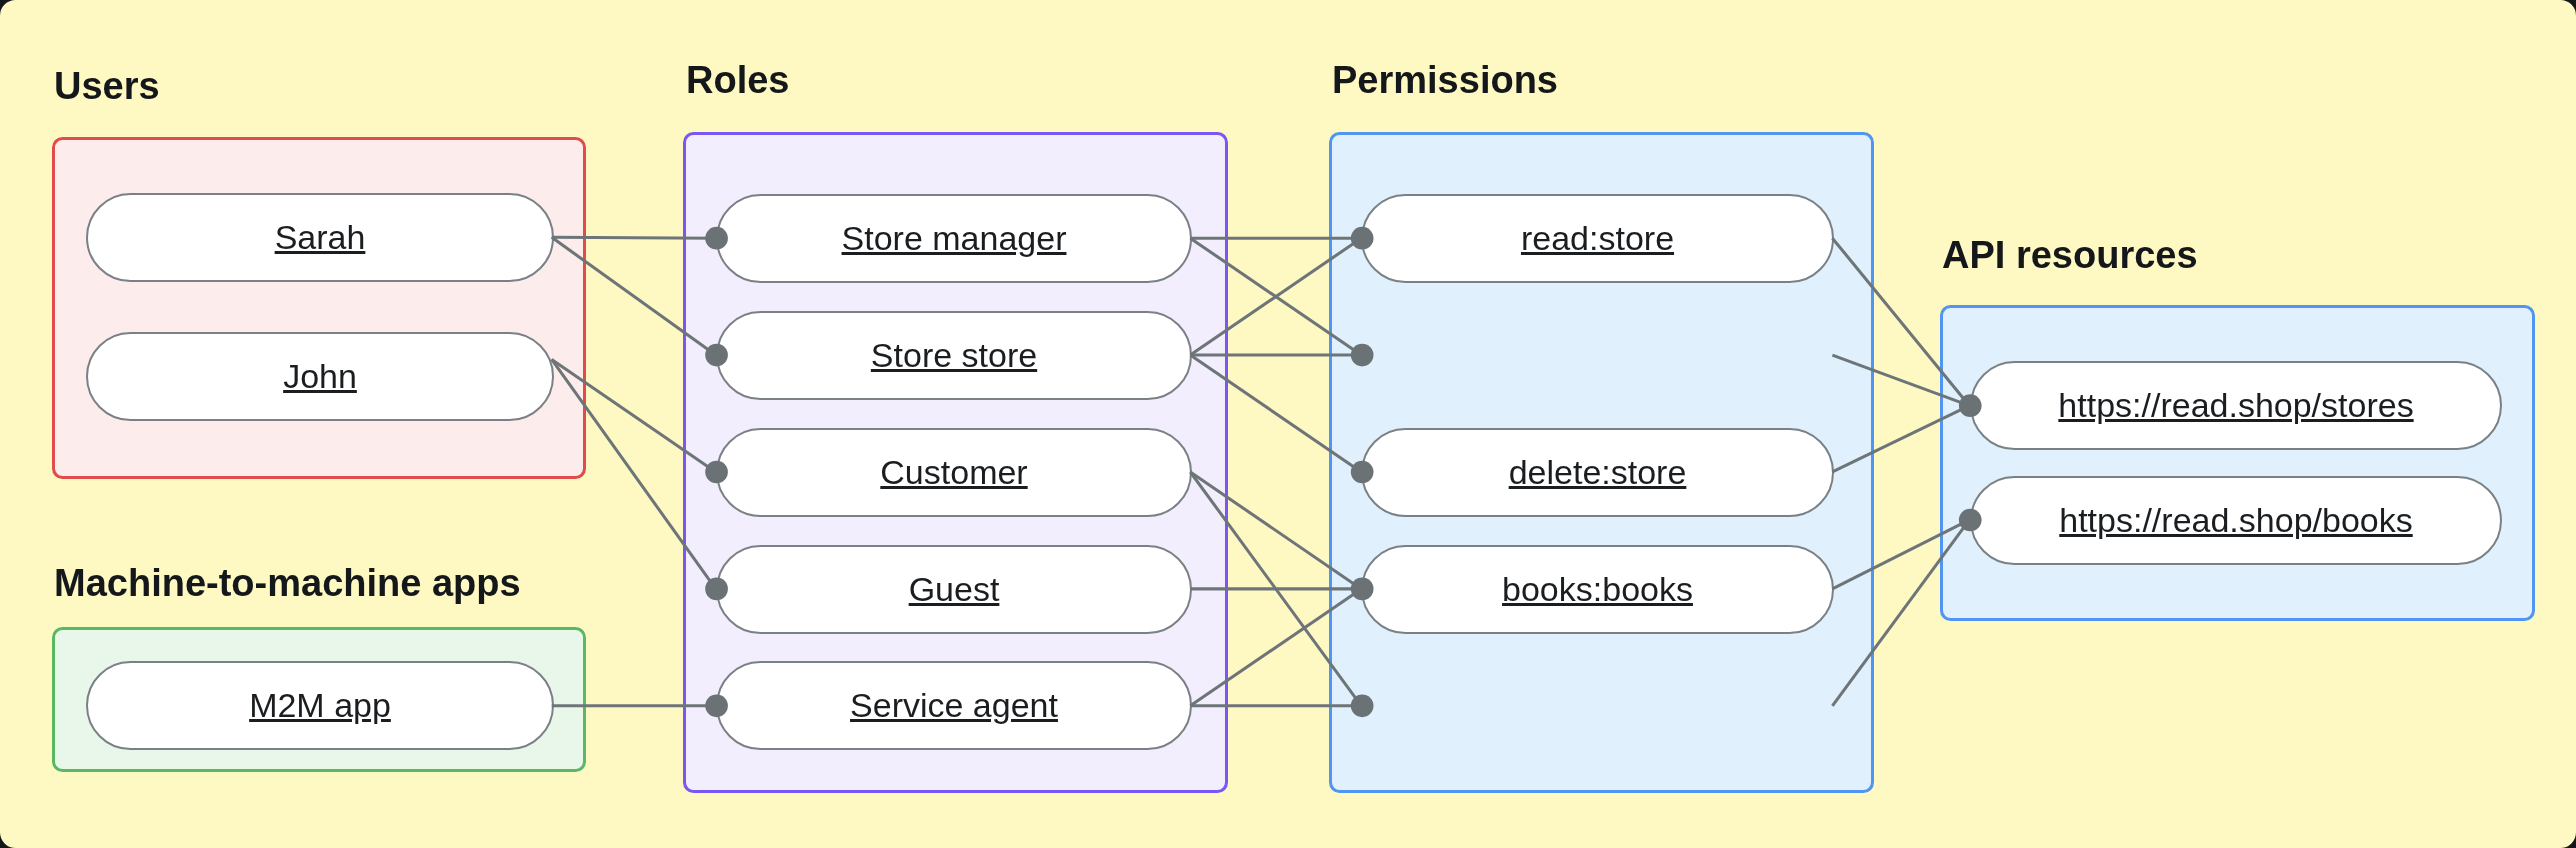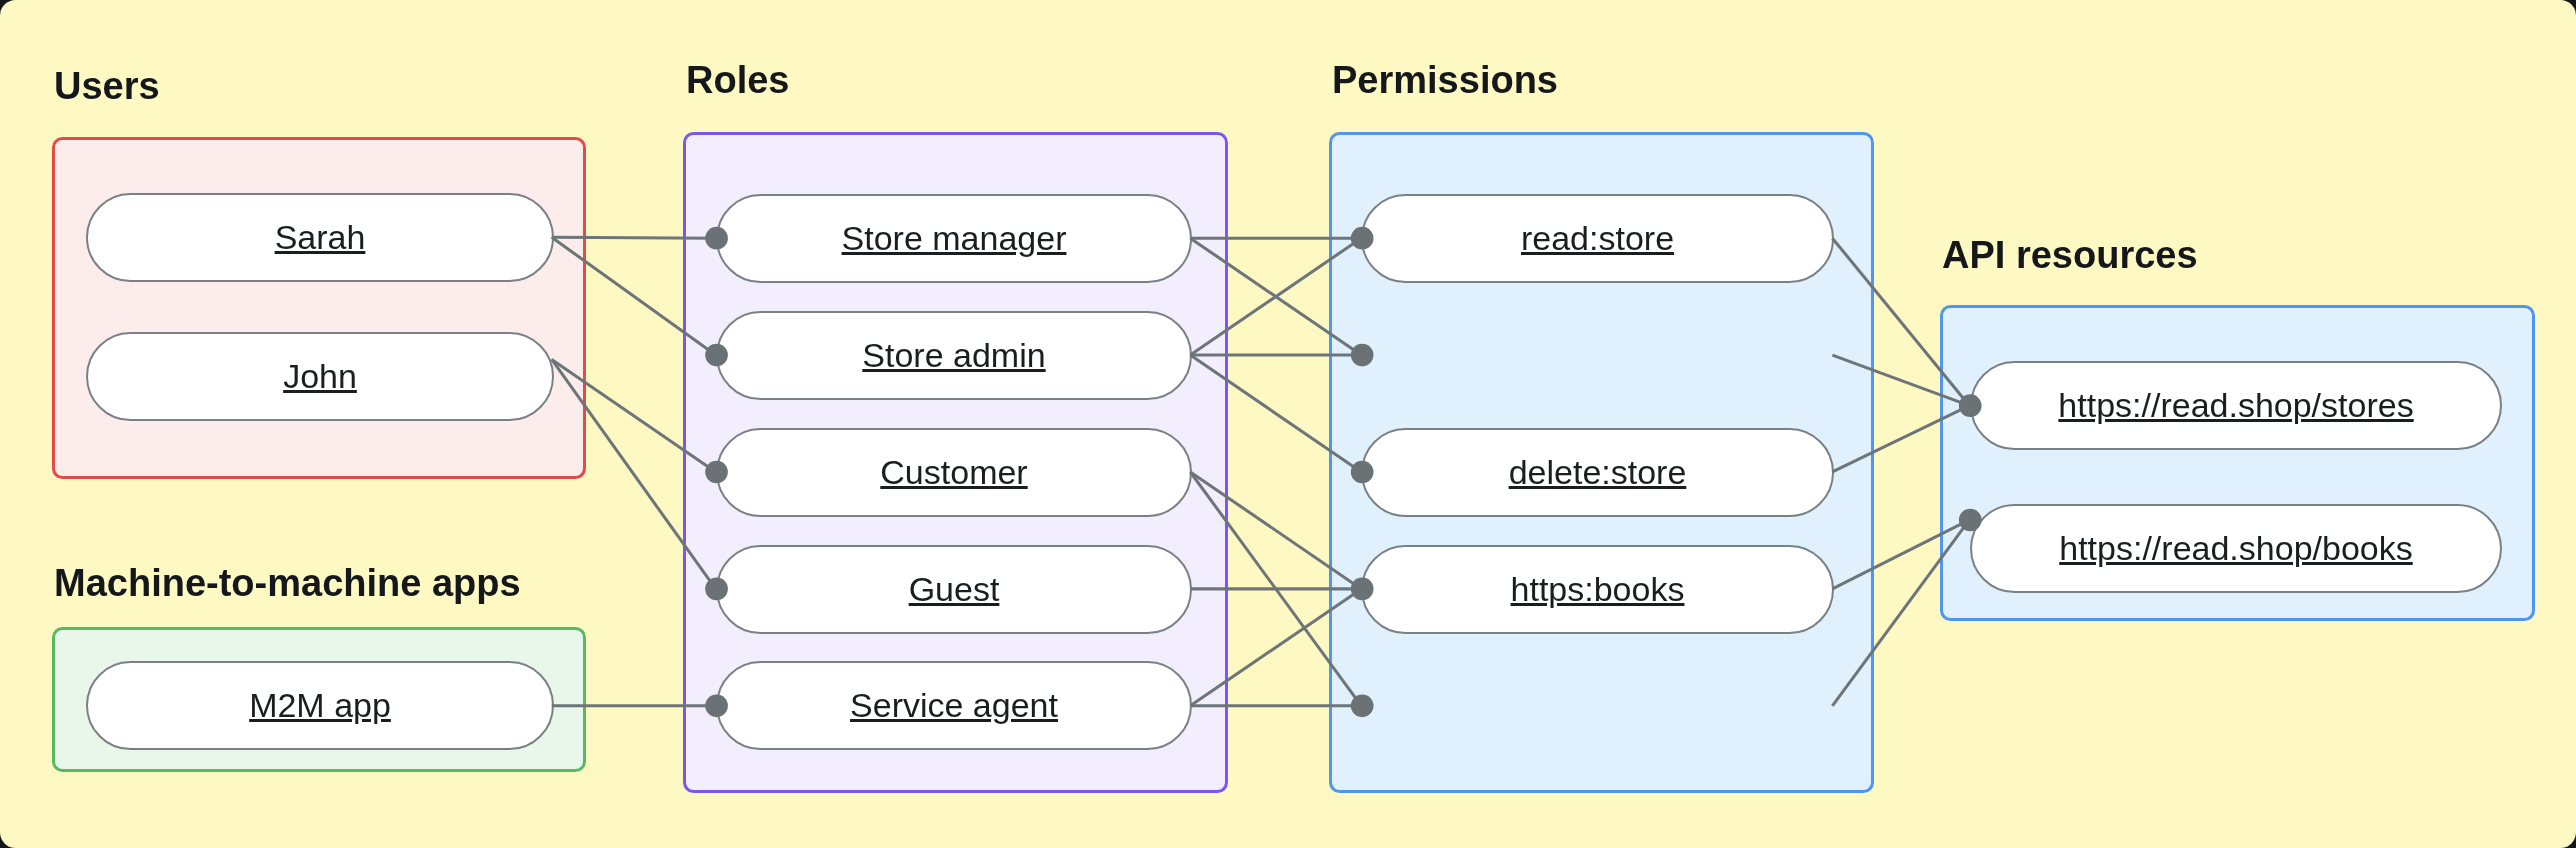--- a/index.html
+++ b/index.html
@@ -39,21 +39,21 @@
   .n-store-admin{left:716px;top:311px;width:476px;}
   .n-customer{left:716px;top:428px;width:476px;}
   .n-guest{left:716px;top:545px;width:476px;}
   .n-service-agent{left:716px;top:661px;width:476px;}
   .n-read-store{left:1361px;top:194px;width:473px;}
   .n-update-store{left:1361px;top:311px;width:473px;}
   .n-delete-store{left:1361px;top:428px;width:473px;}
   .n-list-books{left:1361px;top:545px;width:473px;}
   .n-order-book{left:1361px;top:661px;width:473px;}
   .n-stores{left:1970px;top:361px;width:532px;}
-  .n-books{left:1970px;top:504px;width:532px;}
+  .n-books{left:1970px;top:476px;width:532px;}
   
   .edges-svg{position:absolute;left:0;top:0;z-index:3;pointer-events:none;}
 </style>
 </head>
 <body>
 
 <div class="stage" style="background: #fef9c3;">
 
   <div class="glabel l-users">Users</div>
   <div class="glabel l-m2m">Machine-to-machine apps</div>
@@ -65,28 +65,28 @@
   <div class="gbox g-m2m" style="border-color: rgb(88, 184, 99); background: rgb(233, 247, 235);"></div>
   <div class="gbox g-roles" style="border-color: rgb(121, 87, 245); background: rgb(243, 238, 253);"></div>
   <div class="gbox g-permissions" style="border-color: rgb(80, 149, 242); background: rgb(224, 240, 253);"></div>
   <div class="gbox g-api" style="border-color: rgb(80, 149, 242); background: rgb(224, 240, 253);"></div>
 
   <div class="pill n-sarah" style="border-color: rgb(122, 129, 133);">Sarah</div>
   <div class="pill n-john" style="border-color: rgb(122, 129, 133);">John</div>
   <div class="pill n-m2m-app" style="border-color: rgb(122, 129, 133);">M2M app</div>
 
   <div class="pill n-store-manager" style="border-color: rgb(122, 129, 133);">Store manager</div>
-  <div class="pill n-store-admin" style="border-color: rgb(122, 129, 133);">Store admin</div>
+  <div class="pill n-store-admin" style="border-color: rgb(122, 129, 133);">Store store</div>
   <div class="pill n-customer" style="border-color: rgb(122, 129, 133);">Customer</div>
   <div class="pill n-guest" style="border-color: rgb(122, 129, 133);">Guest</div>
   <div class="pill n-service-agent" style="border-color: rgb(122, 129, 133);">Service agent</div>
 
   <div class="pill n-read-store" style="border-color: rgb(122, 129, 133);">read:store</div>
   <div class="pill n-delete-store" style="border-color: rgb(122, 129, 133);">delete:store</div>
-  <div class="pill n-list-books" style="border-color: rgb(122, 129, 133);">https:books</div>
+  <div class="pill n-list-books" style="border-color: rgb(122, 129, 133);">books:books</div>
 
   <div class="pill n-stores" style="border-color: rgb(122, 129, 133);">https://read.shop/stores</div>
   <div class="pill n-books" style="border-color: rgb(122, 129, 133);">https://read.shop/books</div>
 
   <svg class="edges-svg" id="edges" width="2576" height="848" viewBox="0 0 2952 972">
       <line x1="632" y1="272" x2="820" y2="273" stroke="#6e7578" stroke-width="3.5"></line>
       <line x1="632" y1="272" x2="820" y2="407" stroke="#6e7578" stroke-width="3.5"></line>
       <line x1="632" y1="412" x2="820" y2="541" stroke="#6e7578" stroke-width="3.5"></line>
       <line x1="632" y1="412" x2="820" y2="675" stroke="#6e7578" stroke-width="3.5"></line>
       <line x1="632" y1="809" x2="820" y2="809" stroke="#6e7578" stroke-width="3.5"></line>

